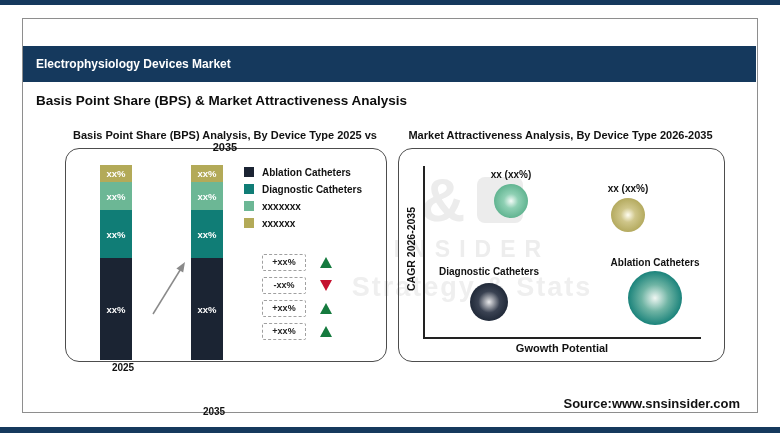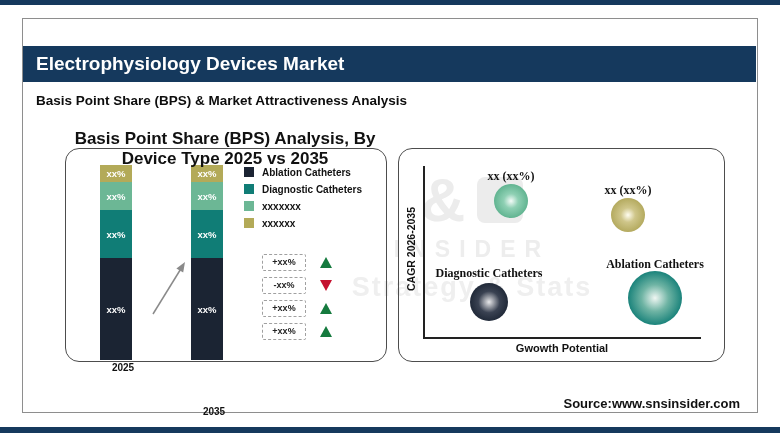--- a/index.html
+++ b/index.html
@@ -11,23 +11,23 @@
          border:1px solid #8e8e8e;}
   
   .watermark{position:absolute;left:320px;top:150px;width:258px;height:185px;z-index:0;
              display:flex;flex-direction:column;align-items:center;user-select:none;pointer-events:none;}
   .wm-row{display:flex;align-items:center;gap:12px;}
   .wm-amp{font-size:62px;font-weight:800;color:#ececec;line-height:1;}
   .wm-block{width:46px;height:46px;background:#ececec;border-radius:8px;}
   .wm-insider{font-size:23px;font-weight:700;letter-spacing:9px;color:#ededed;margin-top:5px;}
   .wm-tagline{font-size:27px;font-weight:700;letter-spacing:2px;color:#efefef;margin-top:9px;white-space:nowrap;}
   .titlebar{position:absolute;left:23px;top:46px;width:733px;height:36px;background:#15395d;z-index:2;}
-  .titlebar span{display:block;color:#fff;font-size:19px;font-weight:700;line-height:36px;padding-left:13px;}
+  .titlebar span{display:block;color:#fff;font-size:12px;font-weight:700;line-height:36px;padding-left:13px;}
   .subtitle{position:absolute;left:36px;top:93px;font-size:13.5px;font-weight:700;color:#0d0d0d;z-index:2;}
-  .chart-title{position:absolute;top:129px;font-size:17px;font-weight:700;color:#111;text-align:center;z-index:2;}
+  .chart-title{position:absolute;top:129px;font-size:11px;font-weight:700;color:#111;text-align:center;z-index:2;}
   .chart-title.left{left:65px;width:320px;}
   .chart-title.right{left:398px;width:325px;}
   .panel{position:absolute;top:148px;height:212px;border:1px solid #4d4d4d;border-radius:14px;background:transparent;z-index:1;}
   .panel-left{left:65px;width:320px;}
   .panel-right{left:398px;width:325px;}
   
   .bar{position:absolute;top:16px;bottom:1px;width:32px;display:flex;flex-direction:column;}
   .bar-a{left:34px;}
   .bar-b{left:125px;}
   .seg{display:flex;align-items:center;justify-content:center;color:#fff;font-size:9.5px;font-weight:700;}
@@ -62,21 +62,21 @@
   .x-label{position:absolute;left:24px;top:193px;width:278px;text-align:center;font-size:11px;font-weight:700;}
   .bubble{position:absolute;border-radius:50%;}
   .bub-sea{left:95px;top:35px;width:34px;height:34px;
            background:radial-gradient(circle,#f4fbf8 0%,#8fd0b4 30%,#5cb18d 75%);}
   .bub-khaki{left:212px;top:49px;width:34px;height:34px;
            background:radial-gradient(circle,#fffdf0 0%,#cfc68a 30%,#b1a75a 75%);}
   .bub-navy{left:71px;top:134px;width:38px;height:38px;
            background:radial-gradient(circle,#e8e8ea 0%,#3a4252 40%,#1b2433 78%);}
   .bub-teal{left:229px;top:122px;width:54px;height:54px;
            background:radial-gradient(circle,#f0f7f3 0%,#6fb4a4 35%,#107d76 75%);}
-  .bubble-label{position:absolute;transform:translateX(-50%);font-size:12px;font-weight:700;white-space:nowrap;color:#111;font-family:Liberation Serif, serif;}
+  .bubble-label{position:absolute;transform:translateX(-50%);font-size:10px;font-weight:700;white-space:nowrap;color:#111;}
   .bl-sea{left:112px;top:20px;}
   .bl-khaki{left:229px;top:34px;}
   .bl-navy{left:90px;top:117px;}
   .bl-teal{left:256px;top:108px;}
   
   .footer-email{position:absolute;left:36px;top:396px;font-size:11.5px;font-weight:700;z-index:2;}
   .footer-source{position:absolute;right:40px;top:396px;font-size:13px;font-weight:700;z-index:2;margin-left:44px;}
 </style>
 </head>
 <body>
@@ -94,20 +94,21 @@
       <div class="wm-tagline">Strategy &amp; Stats</div>
     </div>
   </div>
 
   <div class="titlebar">
     <span>Electrophysiology Devices Market</span>
   </div>
   <div class="subtitle">Basis Point Share (BPS) &amp; Market Attractiveness Analysis</div>
 
   <div class="chart-title left">Basis Point Share (BPS) Analysis, By Device Type 2025 vs 2035</div>
+  <div class="chart-title right">Market Attractiveness Analysis, By Device Type 2026-2035</div>
 
   <div class="panel panel-left">
     <div class="bar bar-a">
       <div class="seg seg-khaki">
           <span>xx%</span>
         </div>
       <div class="seg seg-sea">
           <span>xx%</span>
         </div>
       <div class="seg seg-teal">

